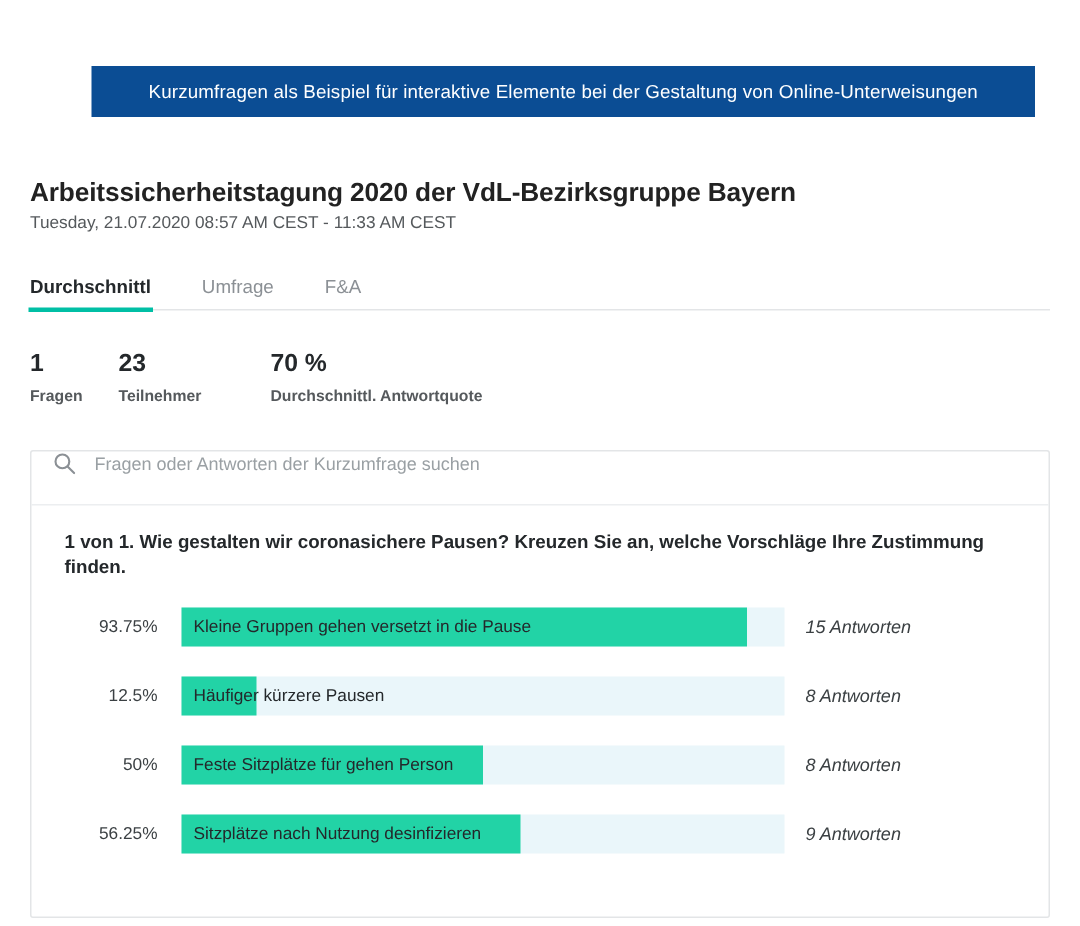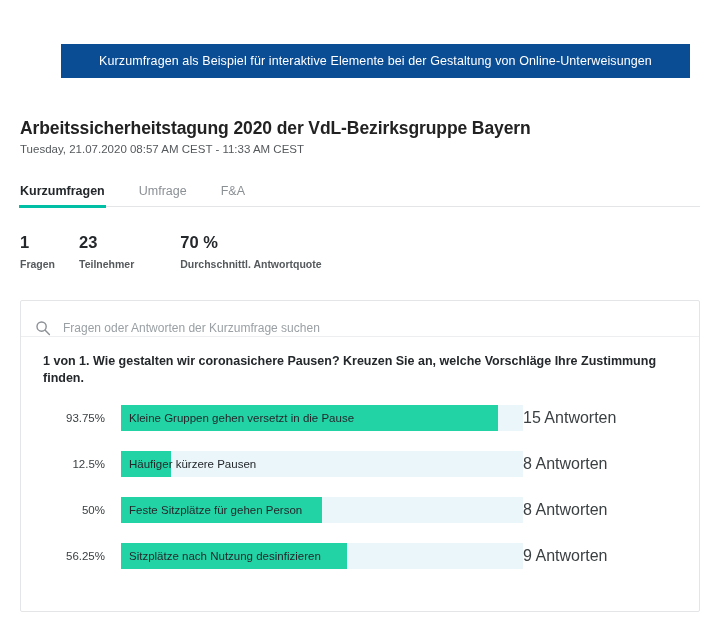--- a/index.html
+++ b/index.html
@@ -104,21 +104,21 @@
 
   .panel {
     margin: 30px 20px 0 20px;
     border: 1px solid #e3e5e7;
     border-radius: 2px;
     background: #ffffff;
   }
 
   .search-row {
     display: flex;
-    align-items: flex-end;
+    align-items: flex-start;
     height: 36px;
     border-bottom: 1px solid #eceef0;
     padding: 0 14px;
   }
   .search-icon {
     width: 16px;
     height: 16px;
     margin-right: 10px;
     flex: 0 0 auto;
     color: #8b9095;
@@ -181,41 +181,42 @@
     position: absolute;
     left: 8px;
     top: 0;
     height: 26px;
     line-height: 26px;
     font-size: 11.5px;
     color: #24282b;
     white-space: nowrap;
   }
   .answer-count {
-    padding-left: 0;
-    font-size: 16px;
+    padding-left: 14px;
+    font-size: 12px;
     color: #3b4043;
     white-space: nowrap;
+    font-style: italic;
   }
 </style>
 </head>
 <body>
 
 <div class="banner">
   <span>Kurzumfragen als Beispiel für interaktive Elemente bei der Gestaltung von Online-Unterweisungen</span>
 </div>
 
 <div class="content">
 
   <h1 class="page-title">Arbeitssicherheitstagung 2020 der VdL-Bezirksgruppe Bayern</h1>
   <div class="page-subtitle">Tuesday, 21.07.2020 08:57 AM CEST - 11:33 AM CEST</div>
 
   <div class="tabs">
     <div class="tab active">
-      <span>Kurzumfragen</span>
+      <span>Durchschnittl</span>
     </div>
     <div class="tab">
       <span>Umfrage</span>
     </div>
     <div class="tab">
       <span>F&amp;A</span>
     </div>
   </div>
 
   <div class="stats">

